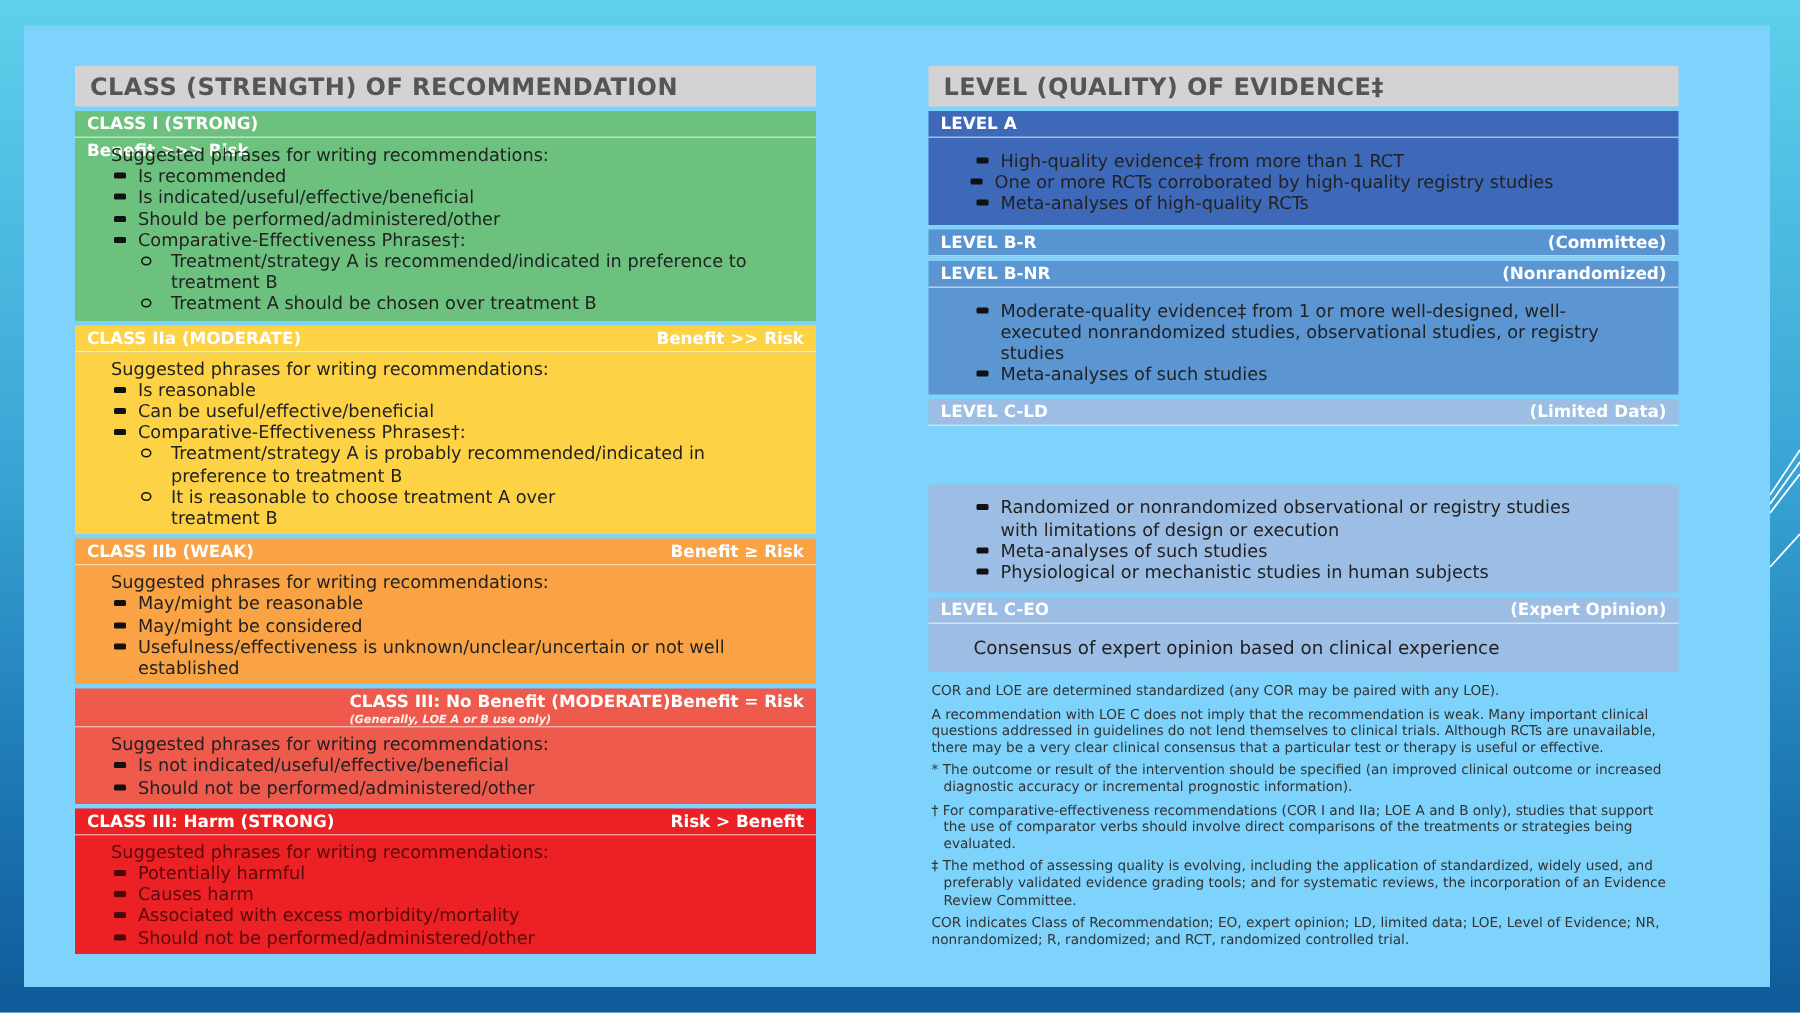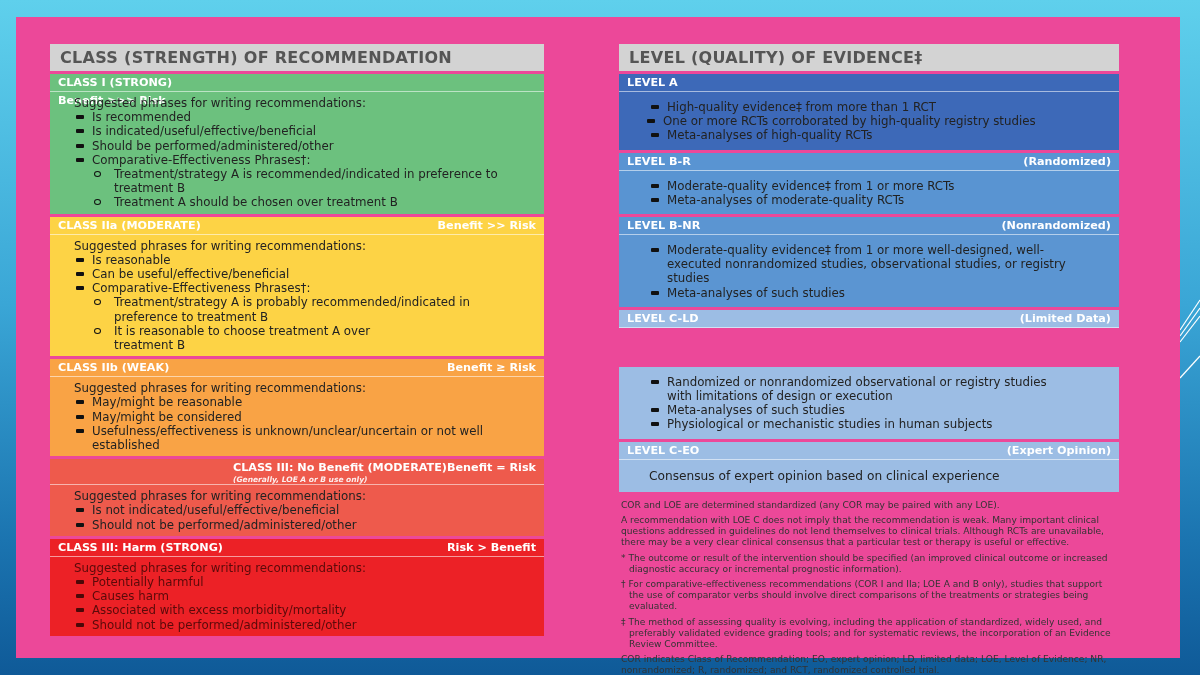--- a/index.html
+++ b/index.html
@@ -5,21 +5,21 @@
   * { box-sizing: border-box; margin: 0; padding: 0; }
   html, body { width: 1200px; height: 675px; overflow: hidden; }
   body {
     position: relative;
     font-family: "DejaVu Sans", sans-serif;
     background: linear-gradient(180deg, #5fd0ec 0%, #3aa6d6 45%, #1b74b0 80%, #0f5a98 100%);
   }
   .deco { position: absolute; right: 0; top: 0; width: 40px; height: 675px; }
   .panel {
     position: absolute; left: 16px; top: 17px; width: 1164px; height: 641px;
-    background: #ec4899;
+    background: #7dd3fc;
   }
   .col { position: absolute; top: 27px; }
   .col-left { left: 34px; width: 494px; }
   .col-right { left: 603px; width: 500px; }
   .col-title {
     height: 27px; background: #d3d3d3; color: #555;
     font-weight: bold; font-size: 16px; line-height: 27px; padding-left: 10px;
     letter-spacing: 0.3px;
   }
   .block { margin-top: 3px; }
@@ -144,25 +144,21 @@
       <div class="bbody" style="background:#3d69b8;">
         <div class="li">High-quality evidence‡ from more than 1 RCT</div>
         <div class="li" style="margin-left:-4px;">One or more RCTs corroborated by high-quality registry studies</div>
         <div class="li">Meta-analyses of high-quality RCTs</div>
       </div>
     </div>
 
     <div class="block level">
       <div class="bhead" style="background:#5994d2;">
         <span>LEVEL B-R</span>
-        <span>(Randomized)</span>
-      </div>
-      <div class="bbody" style="background:#5994d2;">
-        <div class="li">Moderate-quality evidence‡ from 1 or more RCTs</div>
-        <div class="li">Meta-analyses of moderate-quality RCTs</div>
+        <span>(Committee)</span>
       </div>
     </div>
 
     <div class="block level">
       <div class="bhead" style="background:#5b95d2;">
         <span>LEVEL B-NR</span>
         <span>(Nonrandomized)</span>
       </div>
       <div class="bbody" style="background:#5b95d2;">
         <div class="li" style="padding-right:14px;">Moderate-quality evidence‡ from 1 or more well-designed, well-executed nonrandomized studies, observational studies, or registry studies</div>

